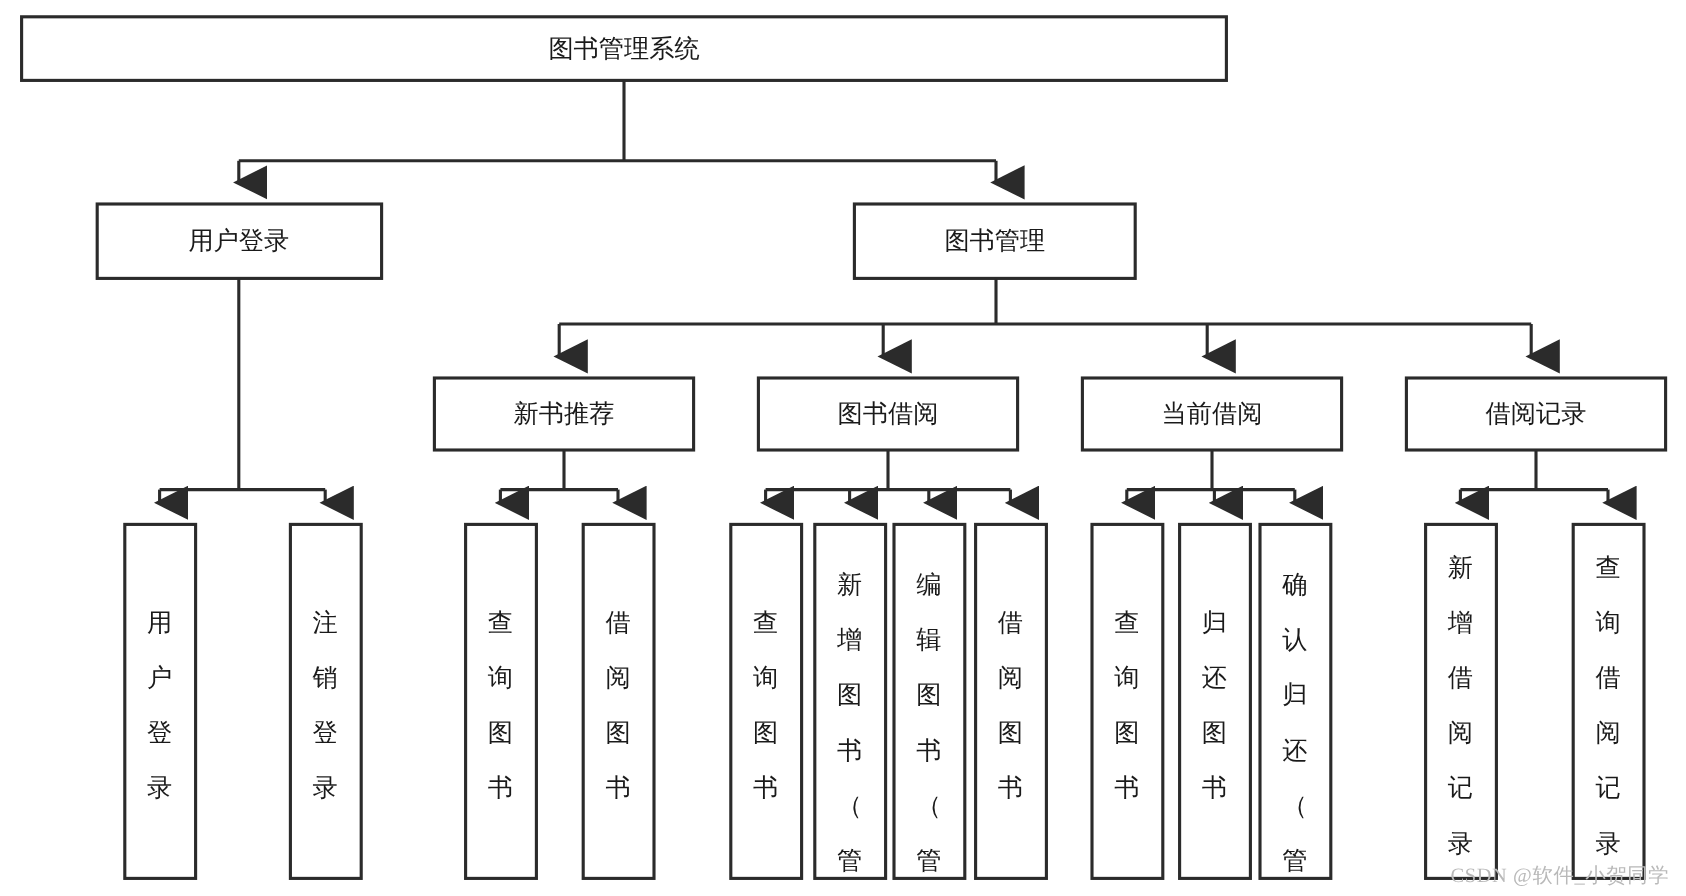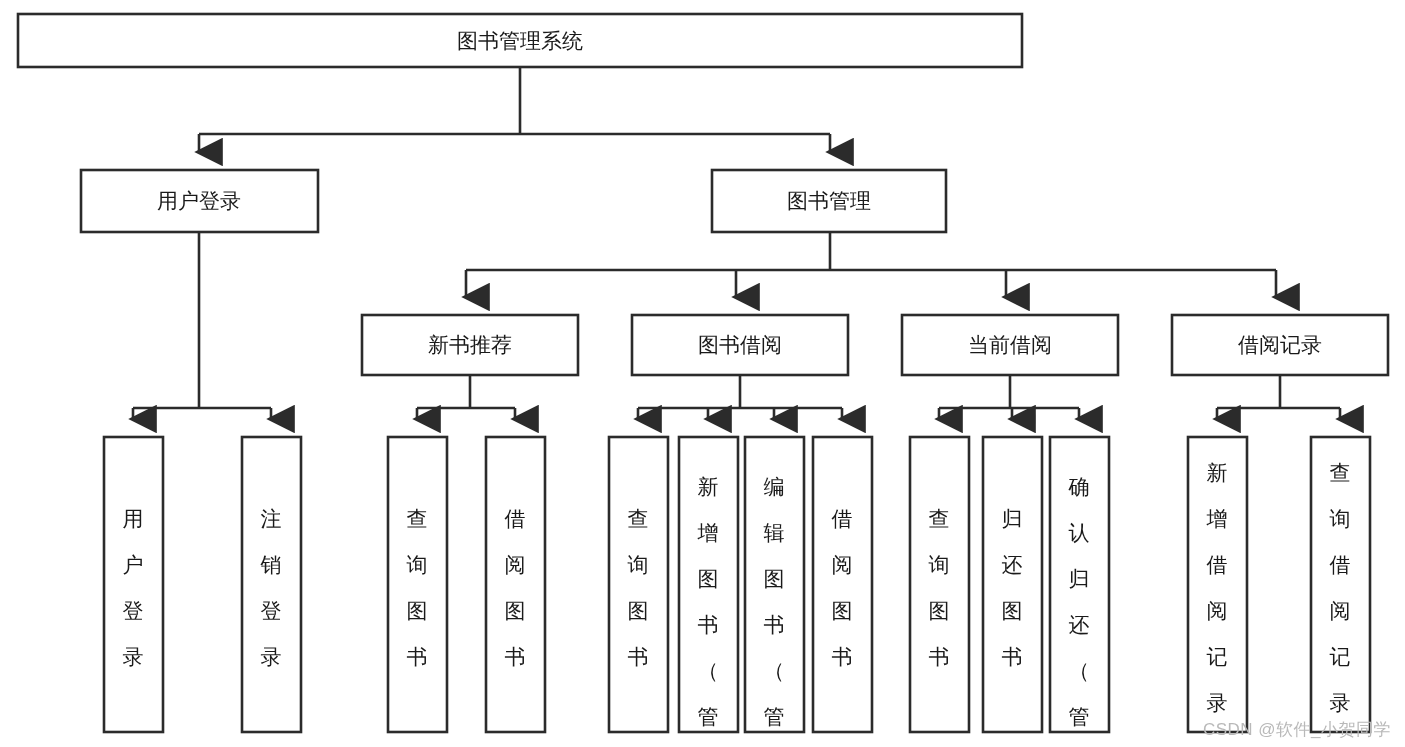--- a/index.html
+++ b/index.html
@@ -29,21 +29,21 @@
   }
   .connector{
     stroke:#2b2b2b;
     stroke-width:2.6;
     fill:none;
   }
   .arrow-head{fill:#2b2b2b;stroke:none;}
   .watermark{
     position:absolute;
     right:14px;bottom:6px;
-    font-family:Liberation Sans, sans-serif;
+    font-family:Liberation Serif, serif;
     font-size:17px;
     color:#b9b9b9;
     letter-spacing:0.5px;
     white-space:nowrap;
     pointer-events:none;
     margin-left:12px;
   }
 </style>
 </head>
 <body>

